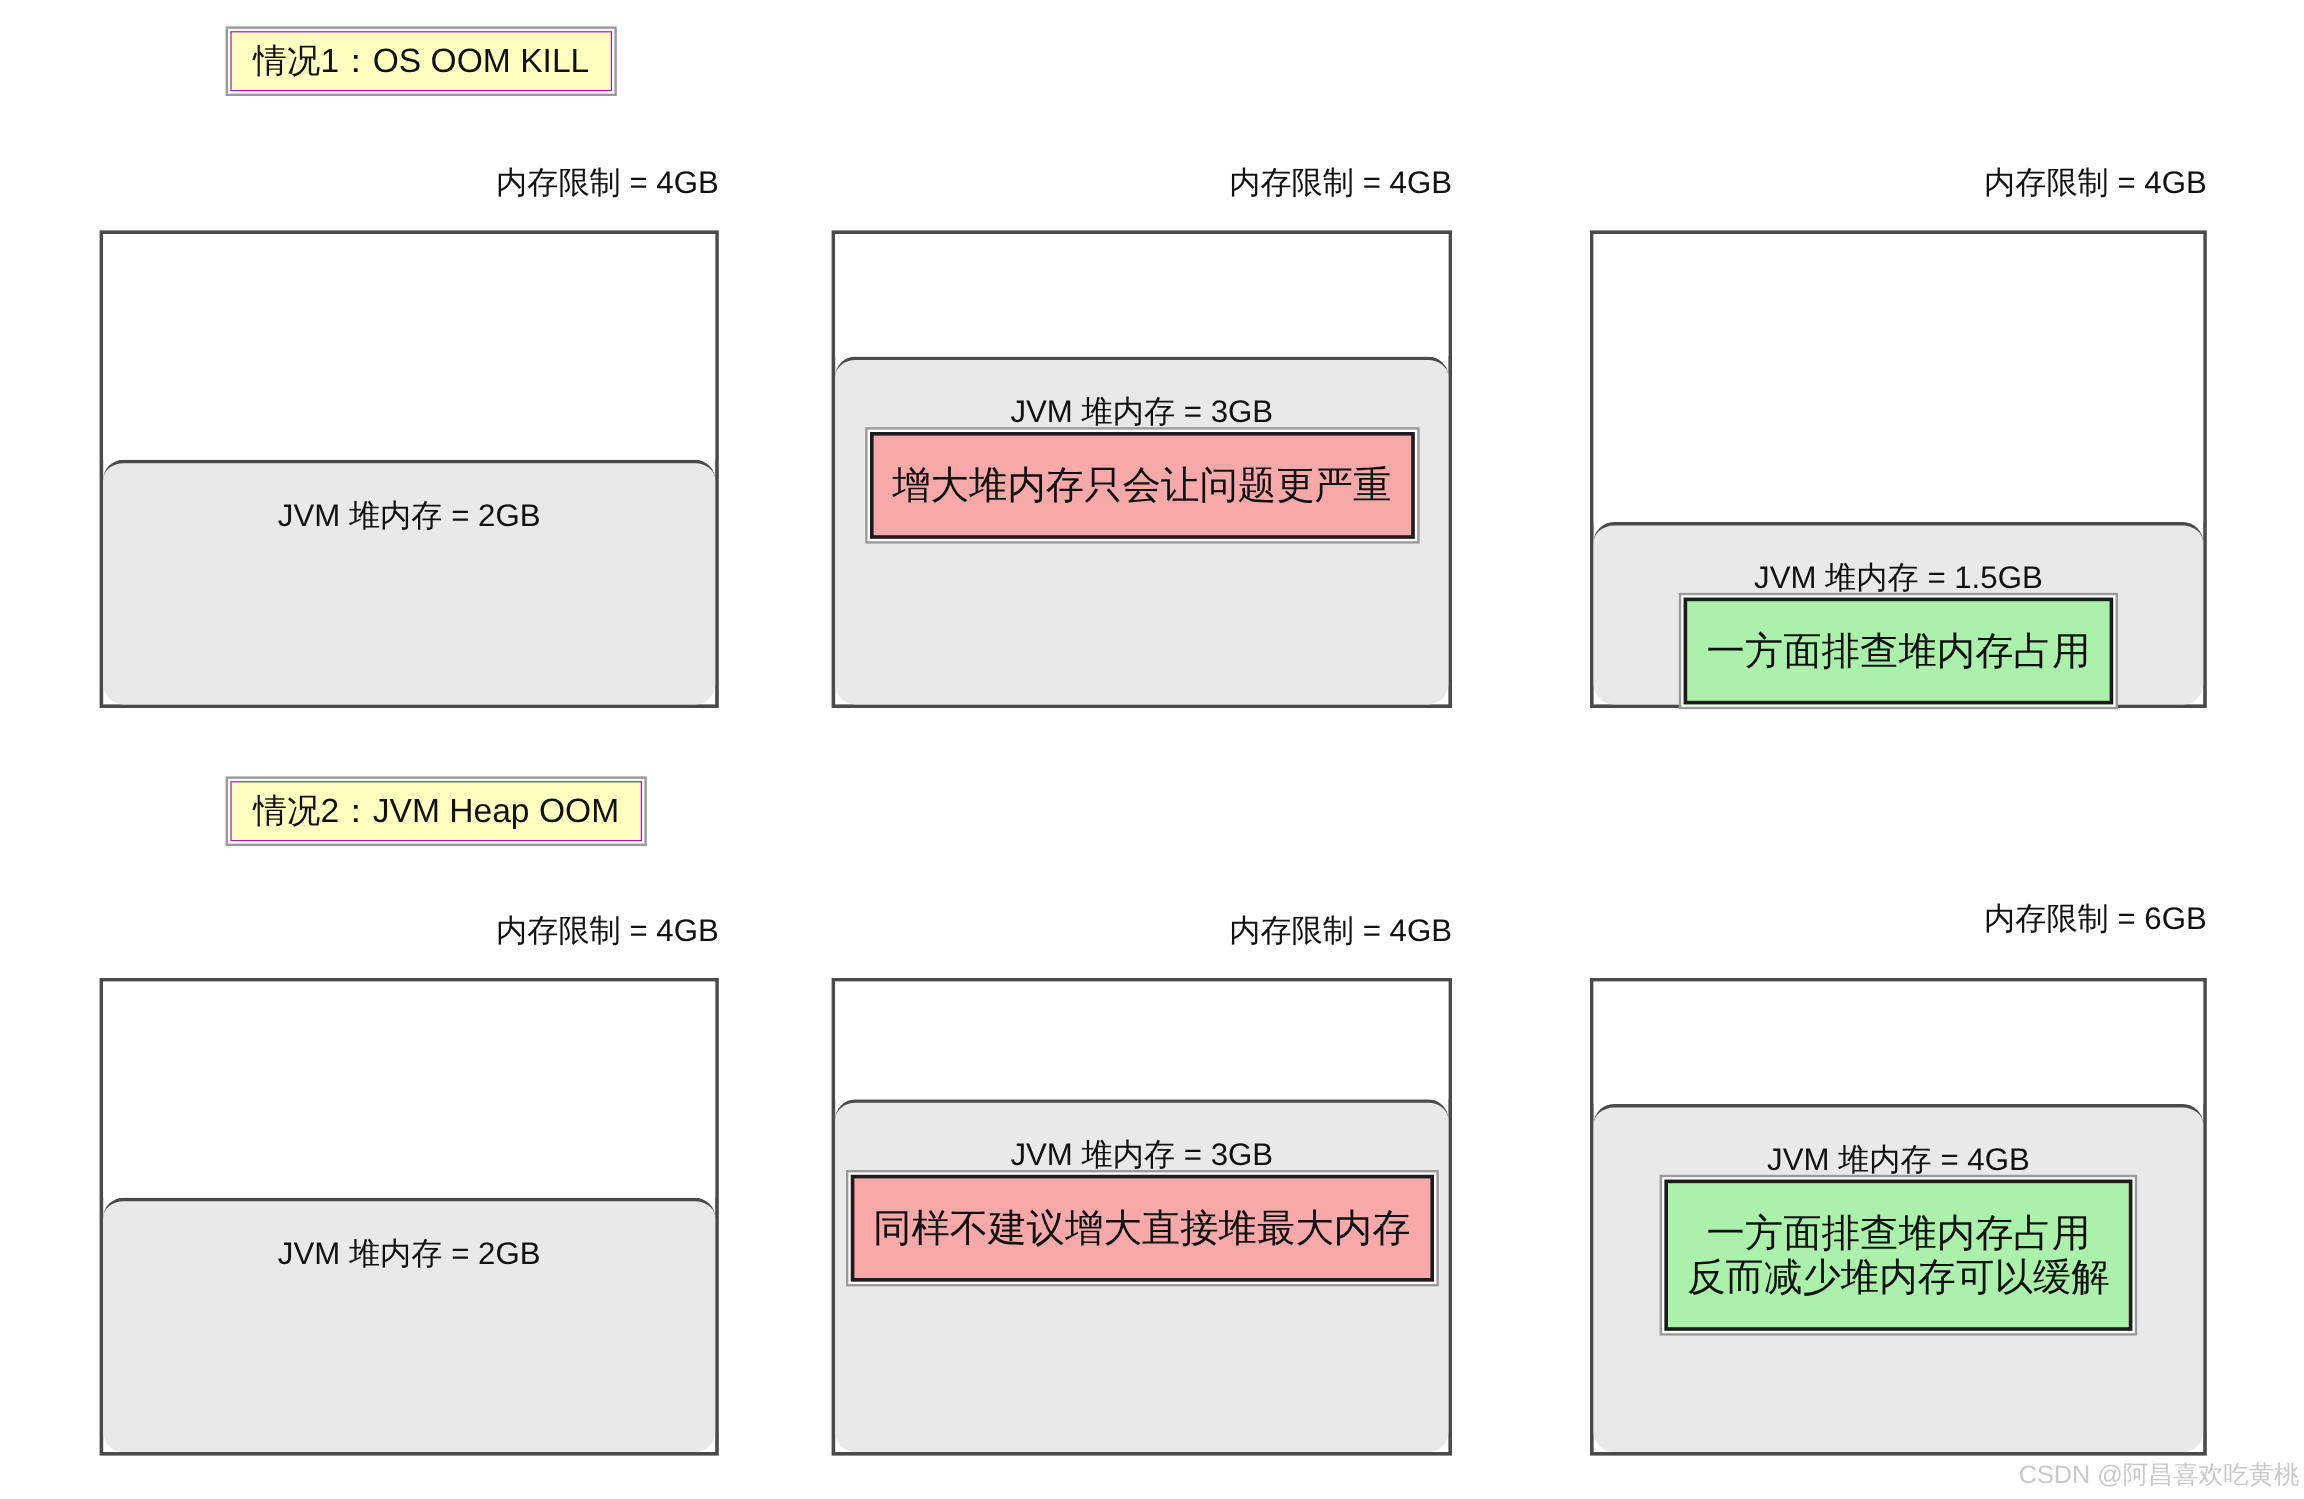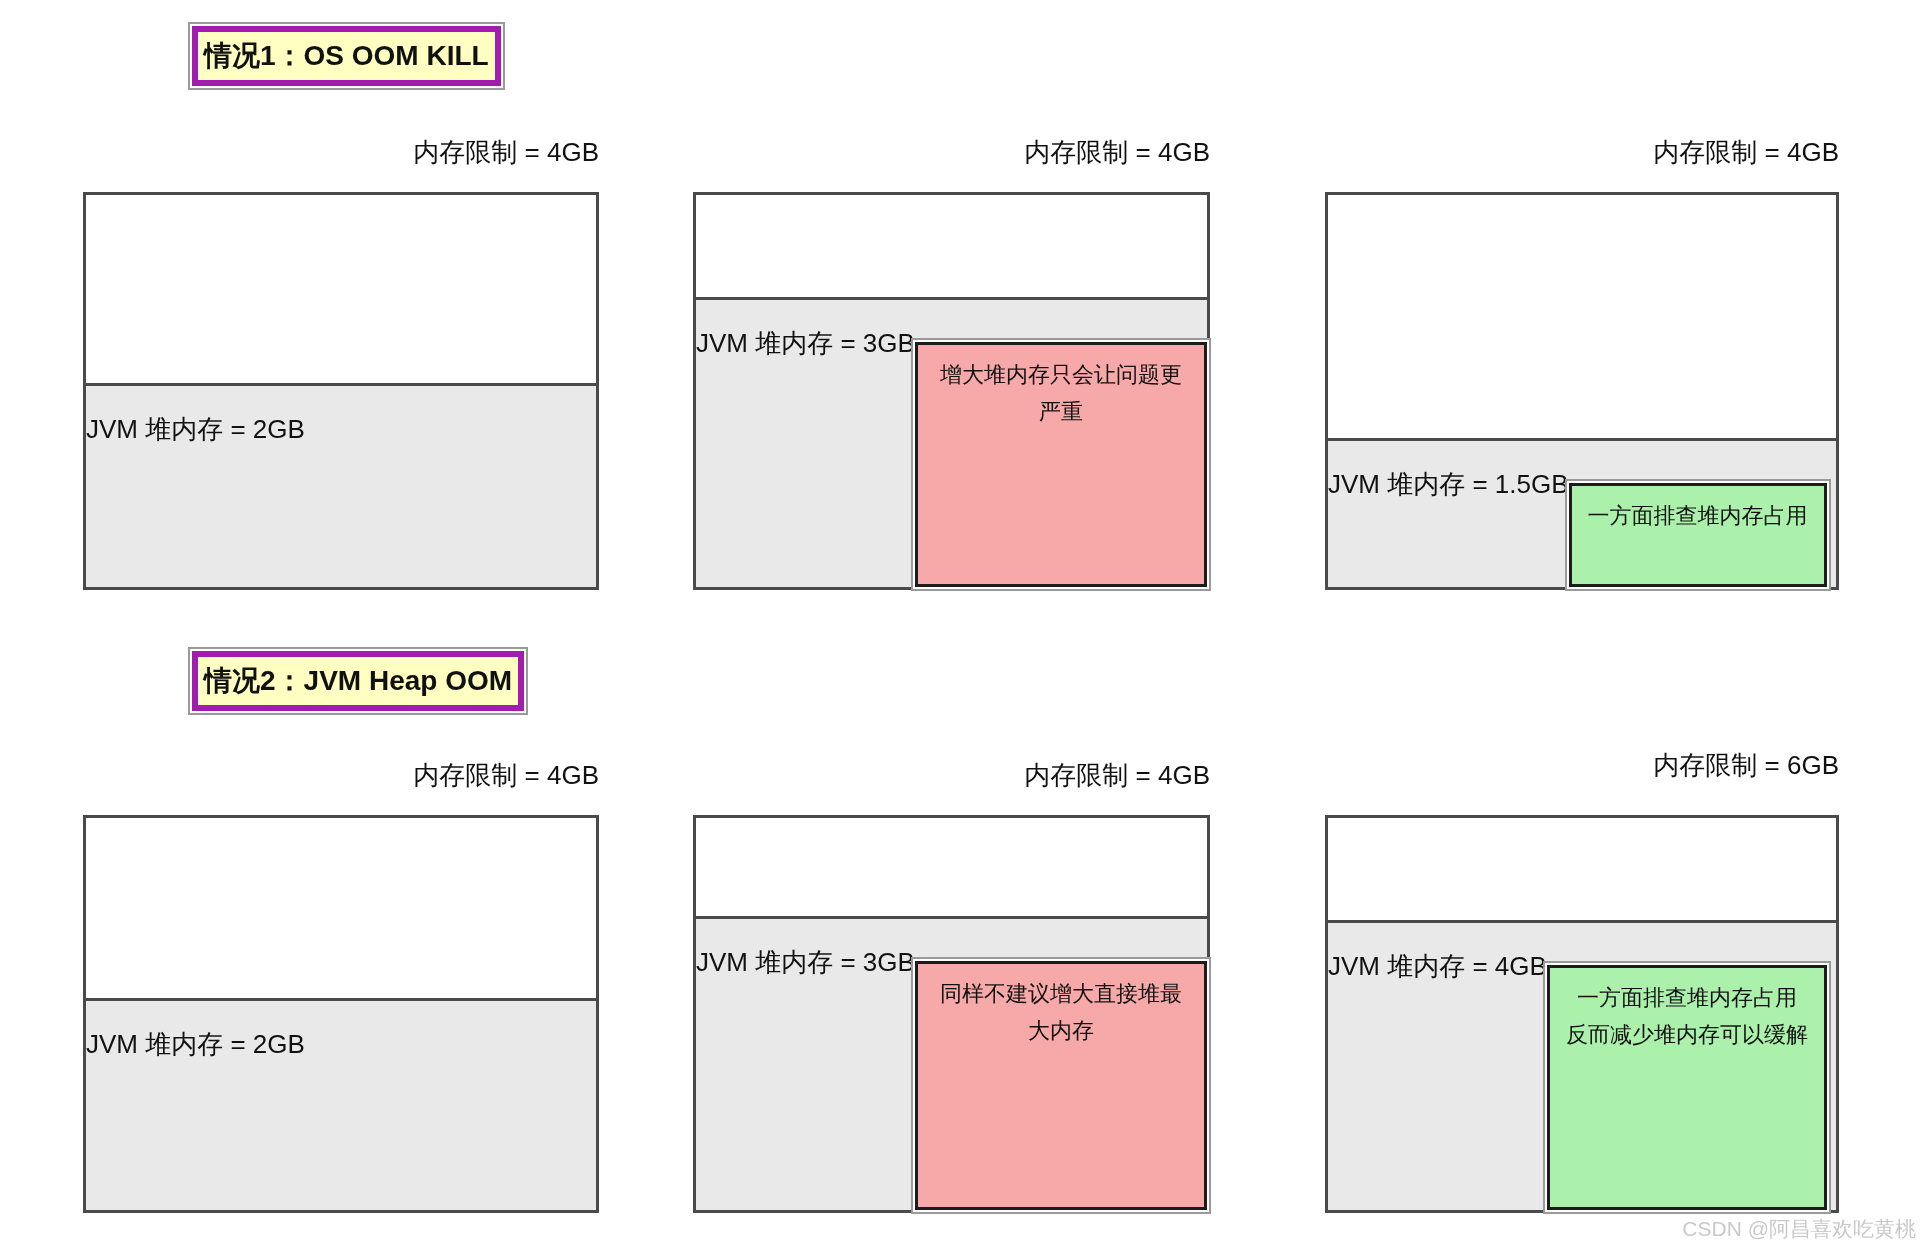--- a/index.html
+++ b/index.html
@@ -16,27 +16,26 @@
   .canvas{
     position:relative;
     width:1920px;height:1249px;
     background:#ffffff;
     overflow:hidden;
   }
   .section-label{
     position:absolute;
     display:inline-block;
     background:var(--label-bg);
-    border:6px solid #a21caf;
+    border:1px solid #a21caf;
     box-shadow:0 0 0 2px #ffffff, 0 0 0 4px #9a9a9a;
-    padding:6px 6px;
+    padding:6px 18px;
     font-size:28px;
     line-height:36px;
     white-space:nowrap;
-    font-weight:bold;
   }
   .label-1{left:192px;top:26px;}
   .label-2{left:192px;top:651px;}
 
   .box-group{position:absolute;}
   .g1{left:83px;top:132px;width:516px;}
   .g2{left:693px;top:132px;width:517px;}
   .g3{left:1325px;top:132px;width:514px;}
   .g4{left:83px;top:755px;width:516px;}
   .g5{left:693px;top:755px;width:517px;}
@@ -57,35 +56,36 @@
     background:#ffffff;
     display:flex;
     flex-direction:column;
   }
   .free-area{flex:1 1 auto;background:#ffffff;}
   .heap-area{
     flex:0 0 auto;
     border-top:3px solid var(--box-border);
     background:var(--box-fill);
     display:flex;
-    flex-direction:row;
+    flex-direction:column;
+    align-items:center;
     padding-top:26px;
+    border-radius:17px;
   }
   .heap-label{
     font-size:26px;
     line-height:34px;
     text-align:center;
     white-space:nowrap;
   }
   .badge{
-    margin-top:16px;
     display:inline-block;
-    font-size:22px;
+    font-size:32px;
     line-height:37px;
-    padding:11px 16px;
+    padding:23px 16px;
     border:3px solid #1c1c1c;
     box-shadow:0 0 0 2px #ffffff, 0 0 0 4px #9a9a9a;
     white-space:pre-line;
     text-align:center;
   }
   .badge-bad{background:var(--bad-badge-bg);}
   .badge-good{background:var(--good-badge-bg);}
 
   .watermark{
     position:absolute;

